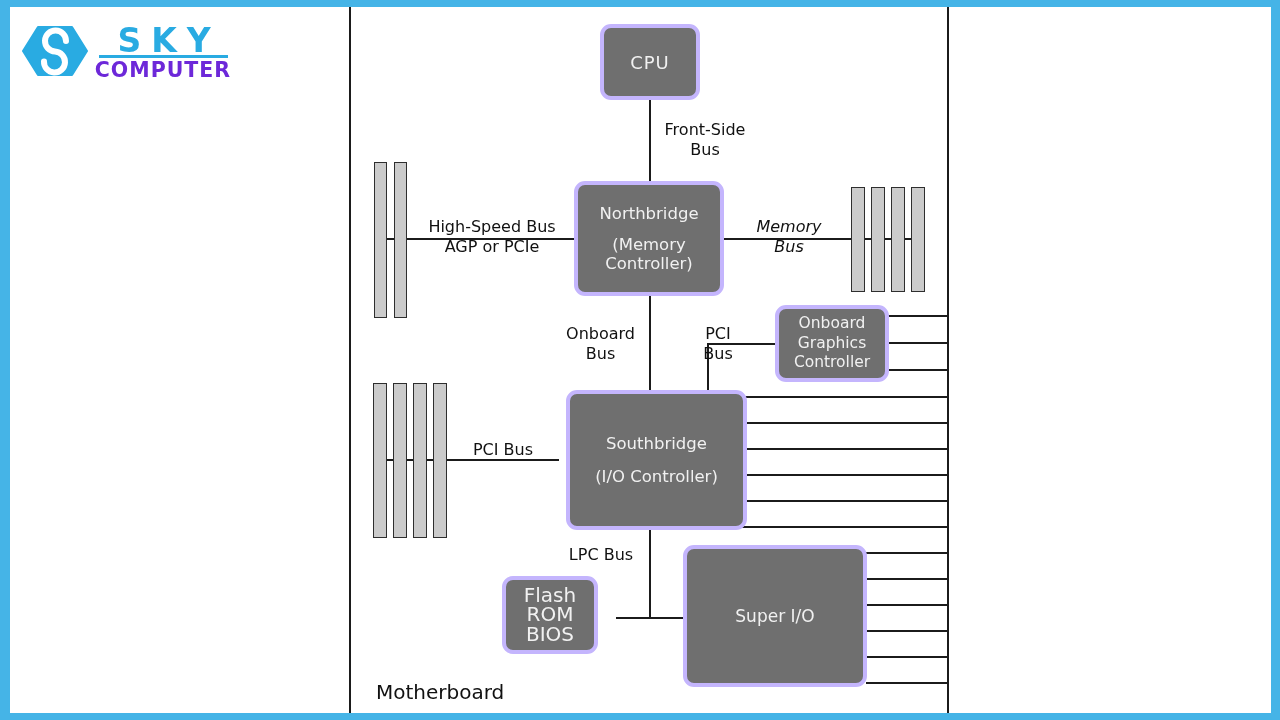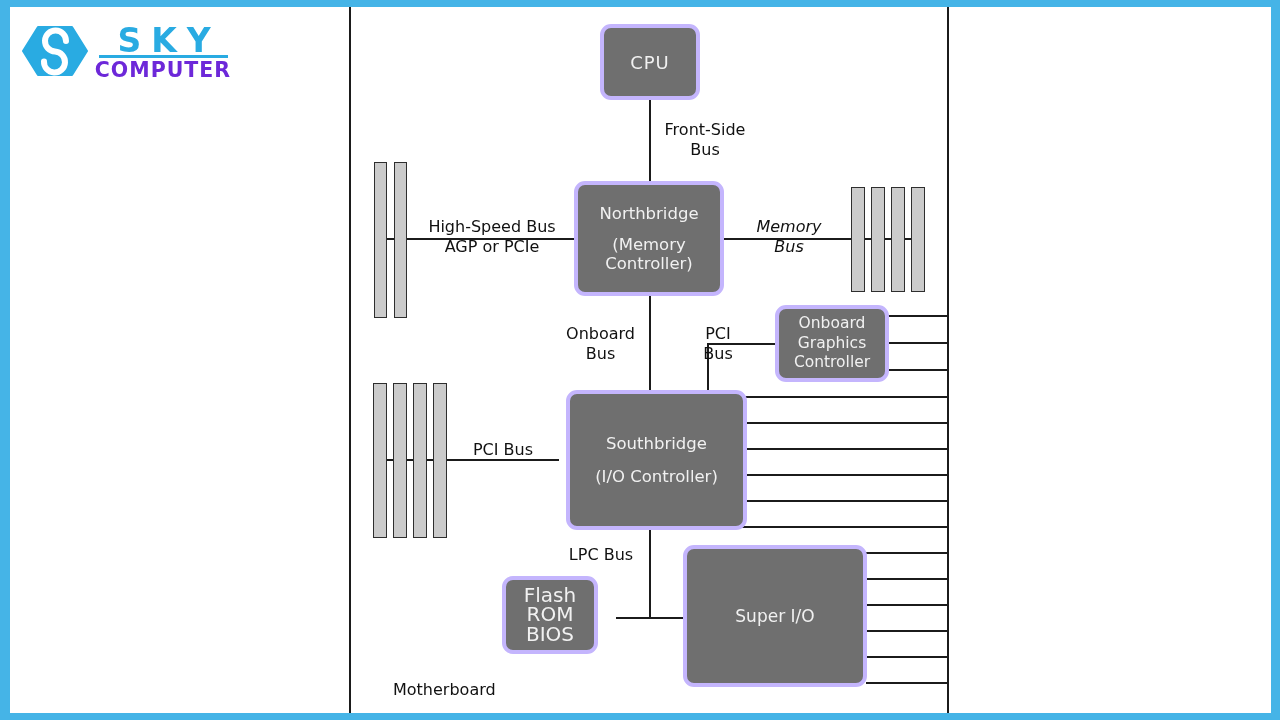--- a/index.html
+++ b/index.html
@@ -55,21 +55,21 @@
   .slot{
     position:absolute;background:#CBCBCB;border:1.6px solid #2E2E2E;box-sizing:border-box;z-index:2;
   }
 
   
   .buslabel{
     position:absolute;color:#111;font-size:16px;line-height:20px;
     text-align:center;white-space:pre-line;z-index:4;
   }
   #label-motherboard{
-    position:absolute;left:376px;top:680px;color:#111;font-size:16px;z-index:4;margin-left:17px;
+    position:absolute;left:376px;top:680px;color:#111;font-size:20px;z-index:4;
   }
 </style>
 </head>
 <body>
 
 <div id="stage">
 
   <div class="frame top"></div>
   <div class="frame bottom"></div>
   <div class="frame left"></div>

